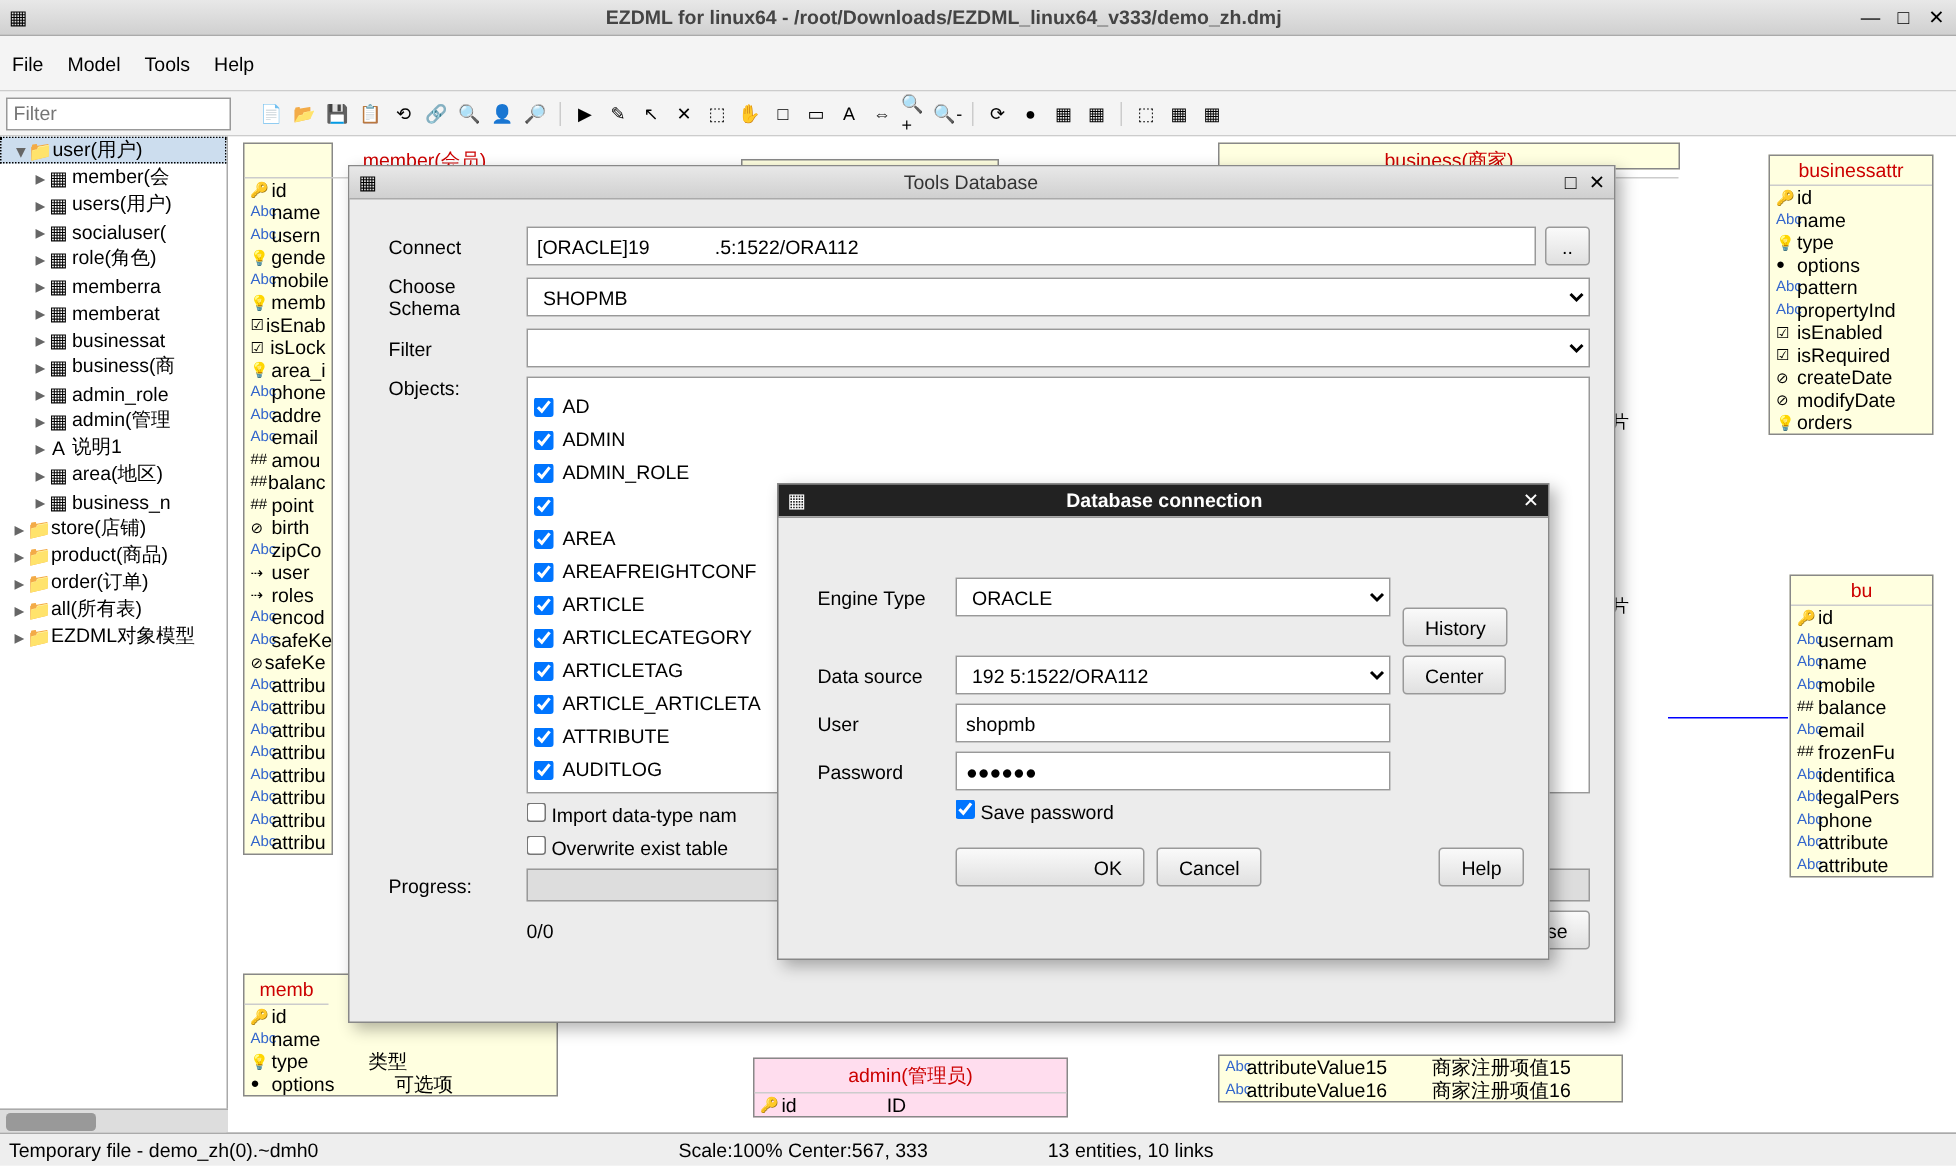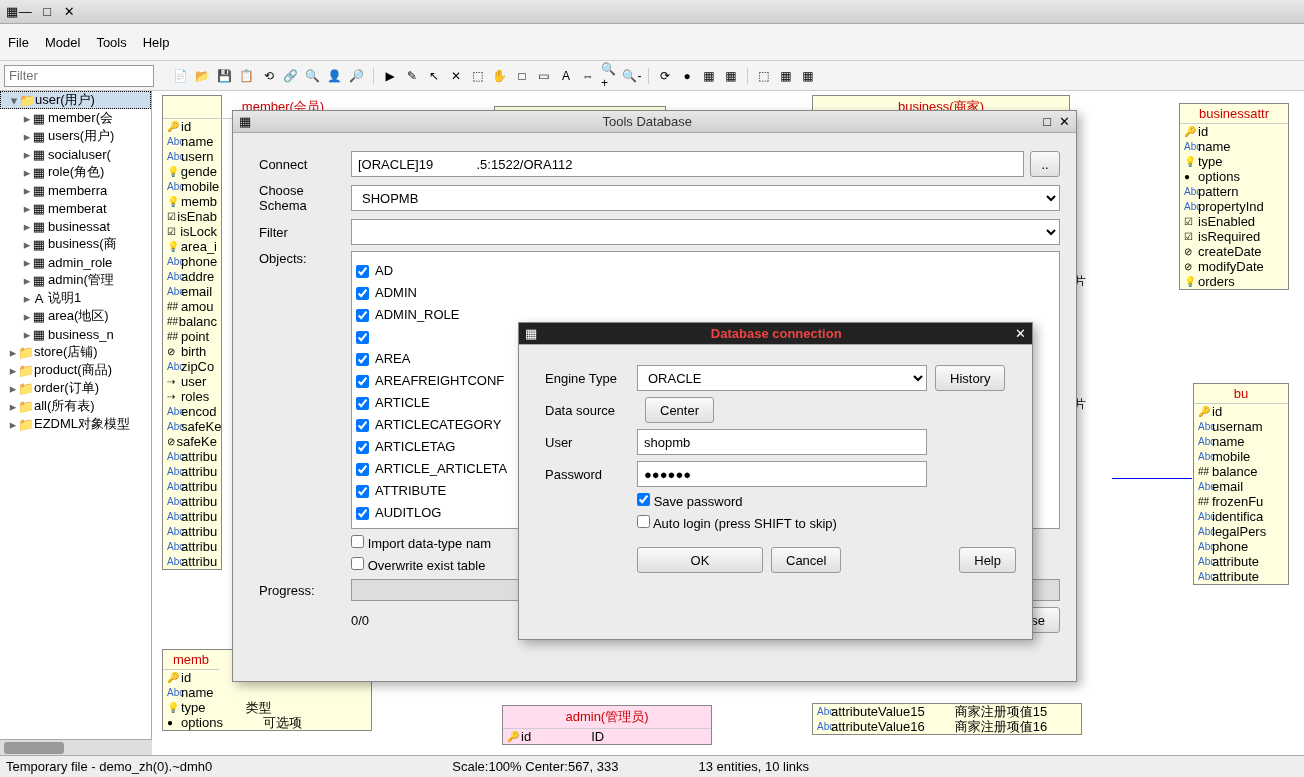--- a/index.html
+++ b/index.html
@@ -41,21 +41,21 @@
 .entity .eico { width: 14px; font-size: 10px; }
 .keyico { color: #cc9900; }
 .txtico { color: #3366cc; font-size: 8px; }
 
 
 .dialog { position: absolute; background: #ececec; border: 1px solid #888; box-shadow: 4px 4px 10px rgba(0,0,0,0.3); }
 .dialog .dtitle { height: 22px; background: linear-gradient(#e8e8e8,#d0d0d0); display: flex; align-items: center; padding: 0 6px; border-bottom: 1px solid #aaa; }
 .dialog .dtitle .dt { flex: 1; text-align: center; color: #333; }
 .dialog .dtitle .dc { cursor: pointer; }
 .dialog.dark .dtitle { background: #222; color: #fff; }
-.dialog.dark .dtitle .dt { color: #ef4444; font-weight: bold; }
+.dialog.dark .dtitle .dt { color: #ffffff; font-weight: bold; }
 .dialog.dark .dtitle .dc { color: #fff; }
 .drow { display: flex; align-items: center; margin: 6px 0; }
 .dlabel { width: 102px; padding-left: 10px; }
 .dinput { flex: 1; height: 26px; border: 1px solid #999; background: #fff; padding: 0 6px; }
 .dsel { flex: 1; height: 26px; border: 1px solid #999; background: #fff; padding: 0 6px; }
 .dbtn { height: 26px; padding: 0 14px; border: 1px solid #999; background: linear-gradient(#fafafa,#e0e0e0); cursor: pointer; border-radius: 3px; }
 .objlist { border: 1px solid #999; background: #fff; height: 278px; overflow: auto; padding: 4px; }
 .objlist .orow { display: flex; align-items: flex-end; height: 22px; }
 .objlist input { margin-right: 6px; }
 
@@ -64,20 +64,21 @@
 
 
 .hscroll { position: absolute; height: 16px; background: #ddd; border-top: 1px solid #aaa; }
 .hscroll .thumb { position: absolute; height: 12px; top: 2px; background: #999; border-radius: 3px; }
 </style>
 </head>
 <body>
 
 <div class="titlebar">
   <span>▦</span>
+  <span class="title">EZDML for linux64 - /root/Downloads/EZDML_linux64_v333/demo_zh.dmj</span>
   <div class="wc">
     <span>—</span>
     <span>□</span>
     <span>✕</span>
   </div>
 </div>
 
 <div class="menubar">
   <span>File</span>
   <span>Model</span>
@@ -365,21 +366,21 @@
             <span class="eico txtico">Abc</span>
             <span>attribu</span>
           </div>
         </div>
     </div>
 
     <div class="entity" style="left:342px; top:15px; width:172px; height:34px;">
       <div class="eh">memberrank(会员等级)</div>
     </div>
 
-    <div class="entity" style="left:660px; top:4px; width:258px; height:18px;text-decoration:underline;">
+    <div class="entity" style="left:660px; top:4px; width:308px; height:18px;text-decoration:underline;">
       <div class="eh">business(商家)</div>
     </div>
 
     <div class="entity" style="left:1027px; top:12px; width:110px;">
       <div class="eh">businessattr</div>
       <div id="bizattr-rows">
           <div class="erow">
             <span class="eico keyico">🔑</span>
             <span>id</span>
           </div>
@@ -636,45 +637,42 @@
 <div class="dialog dark" style="left:518px; top:322px; width:515px; height:318px; z-index:10;">
   <div class="dtitle">
     <span>▦</span>
     <span class="dt">Database connection</span>
     <span class="dc">✕</span>
   </div>
   <div style="padding:14px 16px;">
     <div class="drow">
       <span class="dlabel">Engine Type</span>
       <select class="dsel" style="flex:0 0 290px;"><option>ORACLE</option></select>
-      <button class="dbtn" style="margin-left:8px;">History</button>
+      <button class="dbtn" style="margin-left:8px;margin-top:40px;">History</button>
     </div>
     <div class="drow">
       <span class="dlabel">Data source</span>
+      <select class="dsel" style="flex:0 0 290px;"><option>192        5:1522/ORA112</option></select>
       <button class="dbtn" style="margin-left:8px;">Center</button>
     </div>
     <div class="drow">
       <span class="dlabel">User</span>
       <input class="dinput" style="flex: 0 0 290px;" value="shopmb">
     </div>
     <div class="drow">
       <span class="dlabel">Password</span>
       <input class="dinput" style="flex: 0 0 290px;" value="●●●●●●">
     </div>
     <div class="drow">
       <span class="dlabel"></span>
       <label><input type="checkbox" checked="" style=""> <span>Save password</span></label>
     </div>
-    <div class="drow">
-      <span class="dlabel"></span>
-      <label><input type="checkbox" style=""> <span>Auto login (press SHIFT to skip)</span></label>
-    </div>
     <div class="drow" style="margin-top:16px;">
       <span class="dlabel"></span>
-      <button class="dbtn" style="width:126px;">OK</button>
+      <button class="dbtn" style="width:126px;text-align:right;">OK</button>
       <button class="dbtn" style="margin-left:8px;">Cancel</button>
       <div style="flex:1;"></div>
       <button class="dbtn">Help</button>
     </div>
   </div>
 </div>
 
 <div class="hscroll" style="left:0; width:152px; bottom:22px;">
   <div class="thumb" style="left:4px; width:60px;"></div>
 </div>

